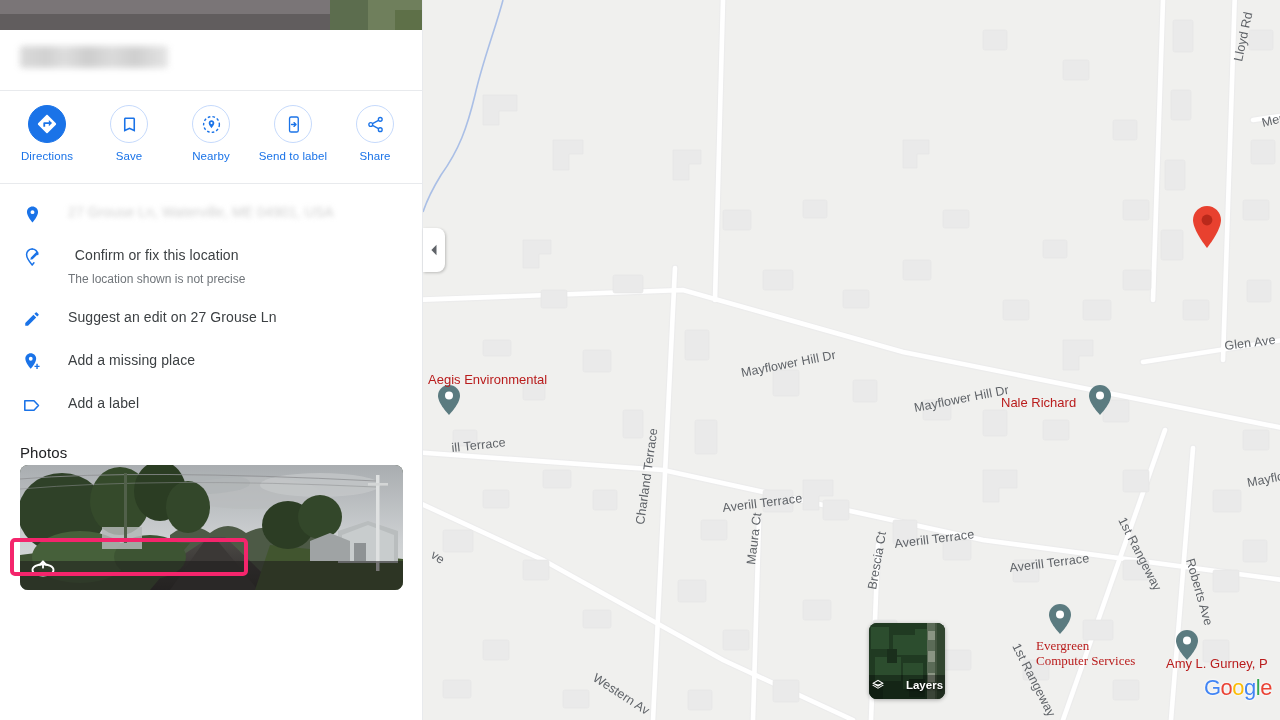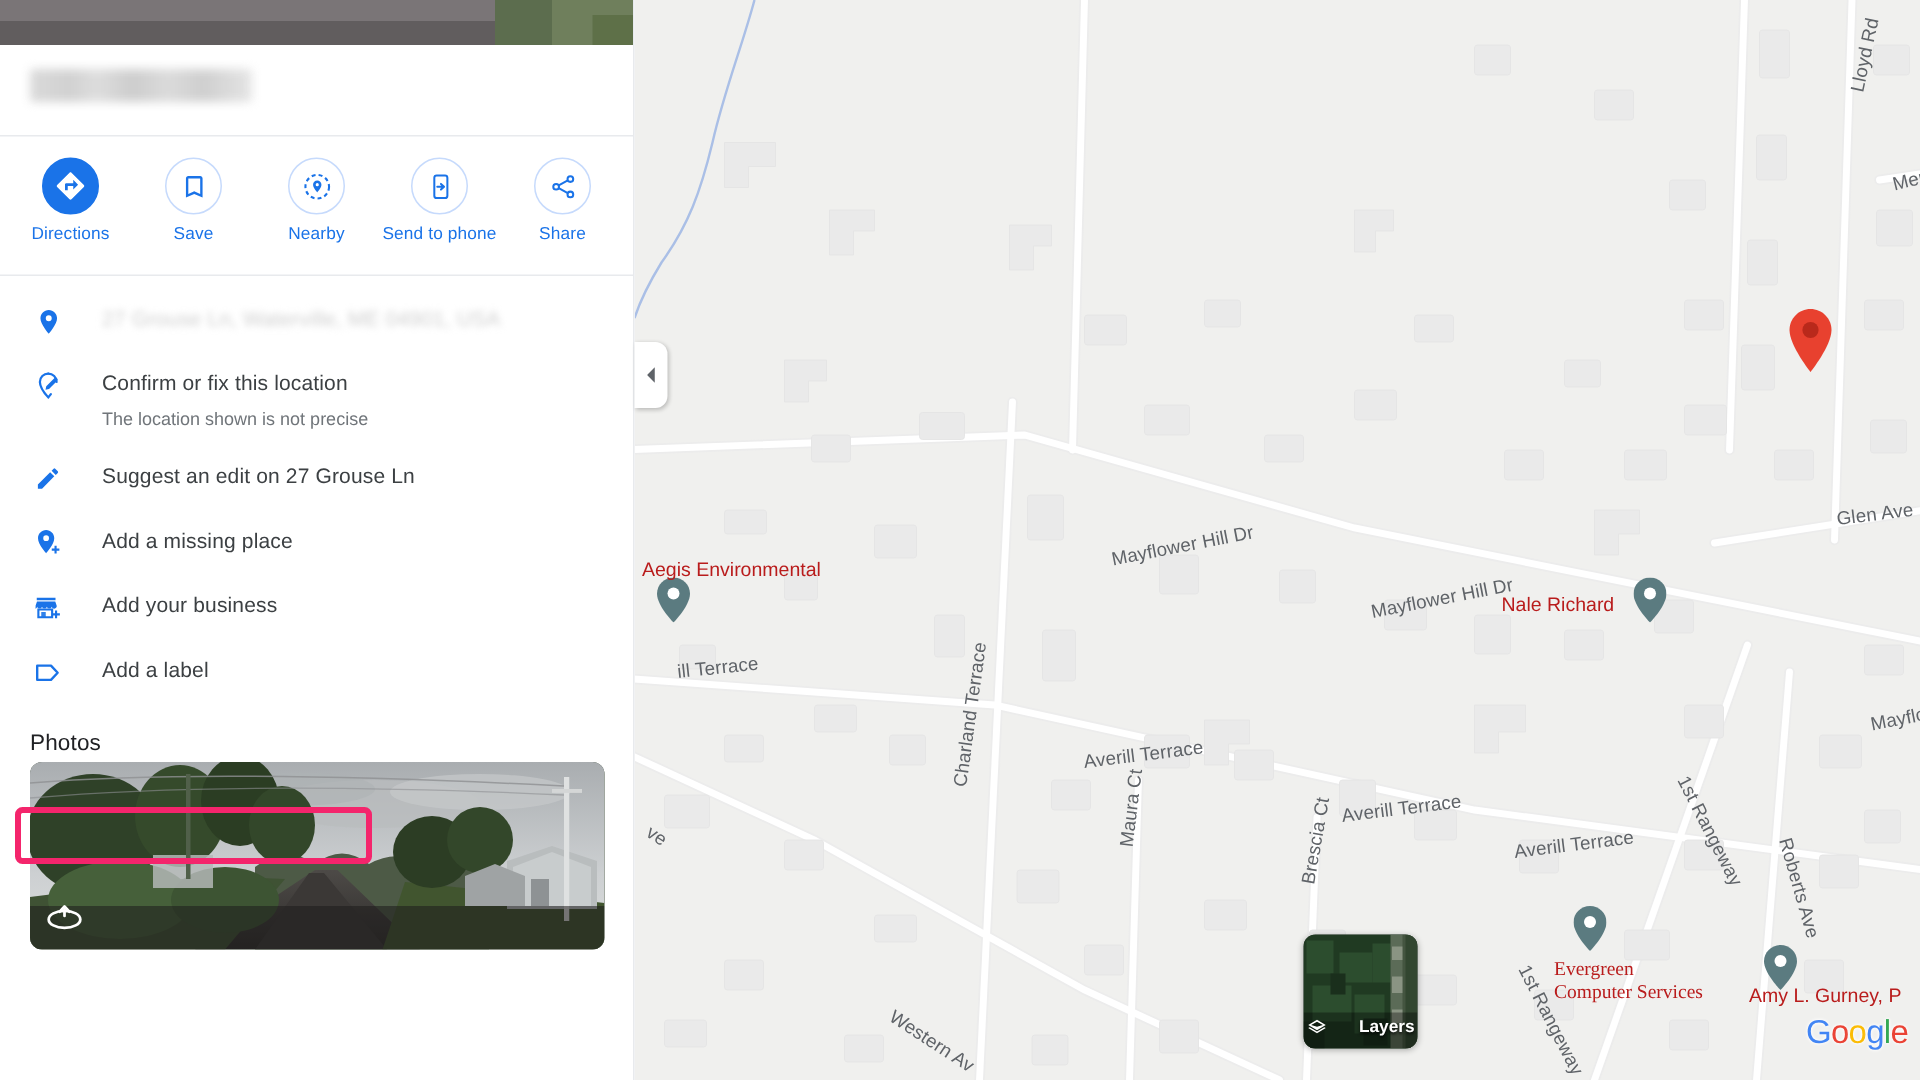--- a/index.html
+++ b/index.html
@@ -146,20 +146,21 @@
     letter-spacing: .1px;
   }
 
   
   #menu { padding: 8px 0 4px 0; position: relative; }
   .mrow {
     display: flex; align-items: flex-start;
     padding: 9px 20px 9px 20px;
     min-height: 40px;
     cursor: pointer;
+    text-align: center;
   }
   .mrow .mico {
     width: 24px; min-width: 24px; height: 24px;
     display: flex; align-items: center; justify-content: center;
     margin-right: 24px;
     margin-top: 1px;
   }
   .mrow .mtxt { padding-top: 1px; }
   .mrow .mtitle {
     font-size: 14px; color: #3c4043; line-height: 20px;
@@ -521,21 +522,21 @@
         <div class="alabel">Nearby</div>
       </div>
 
       <div class="action">
         <div class="circle">
           <svg width="19" height="19" viewBox="0 0 24 24">
             <rect x="7" y="2.5" width="11" height="19" rx="2" fill="none" stroke="#1a73e8" stroke-width="1.7"></rect>
             <path d="M9.5 12h5.2M12.6 9.6L15.2 12l-2.6 2.4" fill="none" stroke="#1a73e8" stroke-width="1.7" stroke-linecap="round" stroke-linejoin="round"></path>
           </svg>
         </div>
-        <div class="alabel">Send to phone</div>
+        <div class="alabel">Send to label</div>
       </div>
 
       <div class="action">
         <div class="circle">
           <svg width="19" height="19" viewBox="0 0 24 24">
             <circle cx="18" cy="5.5" r="2.4" fill="none" stroke="#1a73e8" stroke-width="1.7"></circle>
             <circle cx="6" cy="12" r="2.4" fill="none" stroke="#1a73e8" stroke-width="1.7"></circle>
             <circle cx="18" cy="18.5" r="2.4" fill="none" stroke="#1a73e8" stroke-width="1.7"></circle>
             <path d="M8.2 10.8l7.6-4.1M8.2 13.2l7.6 4.1" stroke="#1a73e8" stroke-width="1.7" fill="none"></path>
           </svg>
@@ -589,34 +590,20 @@
           <svg width="20" height="20" viewBox="0 0 24 24">
             <path d="M10.5 1.6c-3.6 0-6.5 2.9-6.5 6.5 0 4.9 6.5 12 6.5 12s6.5-7.1 6.5-12c0-3.6-2.9-6.5-6.5-6.5zm0 8.8a2.3 2.3 0 110-4.6 2.3 2.3 0 010 4.6z" fill="#1a73e8"></path>
             <path d="M17.2 14.2v2.2h-2.2v1.7h2.2v2.2h1.7v-2.2h2.2v-1.7h-2.2v-2.2z" fill="#1a73e8"></path>
           </svg>
         </div>
         <div class="mtxt">
           <div class="mtitle">Add a missing place</div>
         </div>
       </div>
 
-      <div class="mrow">
-        <div class="mico">
-          <svg width="20" height="20" viewBox="0 0 24 24">
-            <path d="M3 4.2h15v1.9H3z" fill="#1a73e8"></path>
-            <path d="M3.2 7.2h14.6l1.1 3.1a2 2 0 01-1.9 2.6 2 2 0 01-2-1.6 2 2 0 01-3.9 0 2 2 0 01-3.9 0 2 2 0 01-3.9 0 2 2 0 01-1.3 1.6L2.1 10.3z" fill="#1a73e8"></path>
-            <path d="M4.3 13.6h11v6.2h-11z" fill="none" stroke="#1a73e8" stroke-width="1.7"></path>
-            <path d="M6.6 15.6h3.6v4.2H6.6z" fill="#1a73e8" opacity=".9"></path>
-            <path d="M17.6 14.4v2.2h-2.2v1.7h2.2v2.2h1.7v-2.2h2.2v-1.7h-2.2v-2.2z" fill="#1a73e8"></path>
-          </svg>
-        </div>
-        <div class="mtxt">
-          <div class="mtitle">Add your business</div>
-        </div>
-      </div>
 
       <div class="mrow">
         <div class="mico">
           <svg width="21" height="21" viewBox="0 0 24 24">
             <path d="M3.2 6.6h10.5l5.1 5.4-5.1 5.4H3.2z" fill="none" stroke="#1a73e8" stroke-width="1.8" stroke-linejoin="round"></path>
           </svg>
         </div>
         <div class="mtxt">
           <div class="mtitle">Add a label</div>
         </div>

